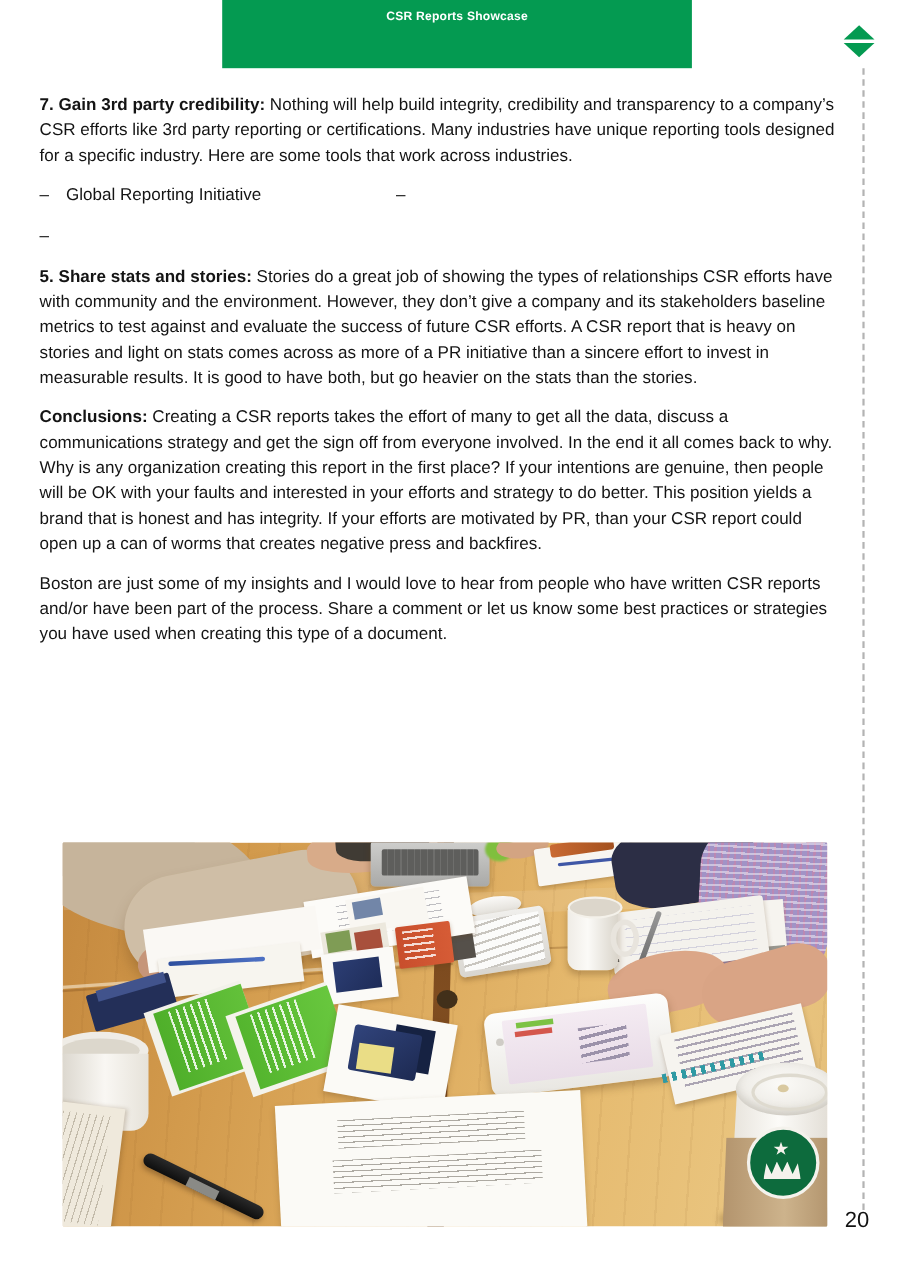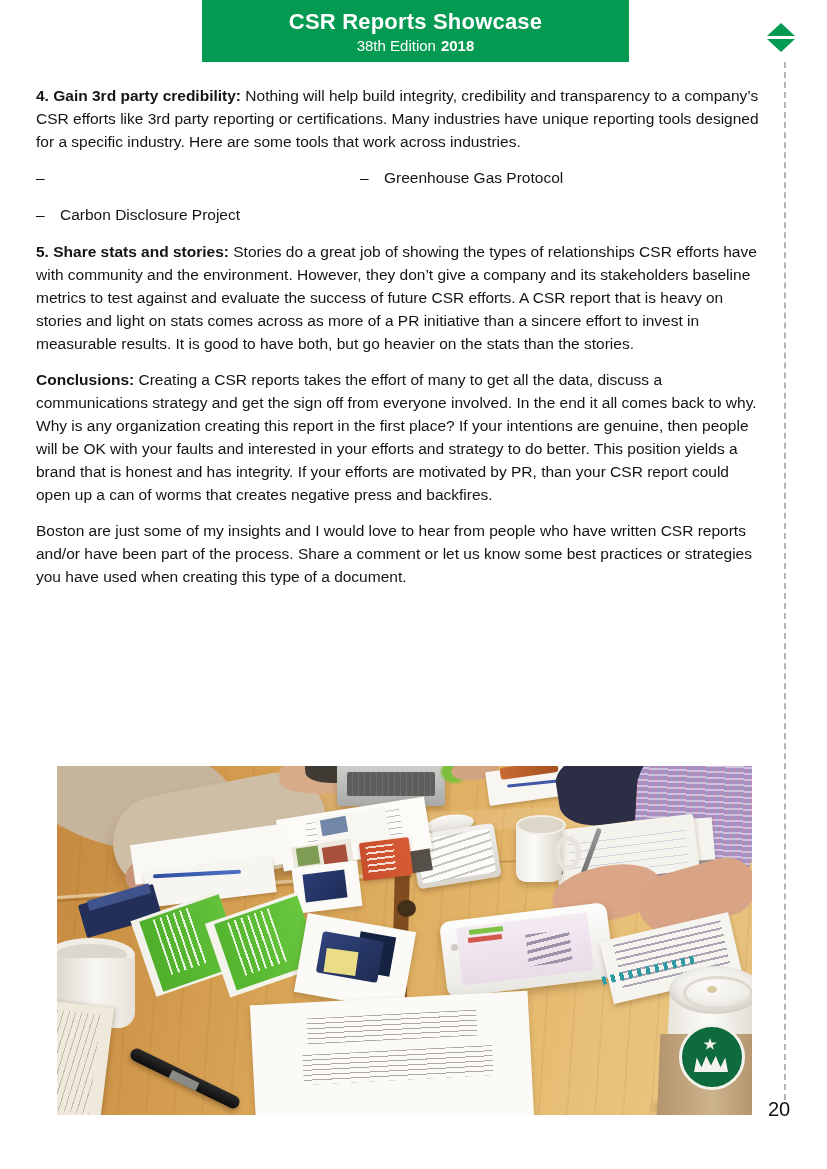--- a/index.html
+++ b/index.html
@@ -1,21 +1,21 @@
 <!DOCTYPE html>
 <html><head>
 <meta charset="utf-8">
 <style>
   html,body{margin:0;padding:0;background:#fff;}
   .page{position:relative;width:827px;height:1169px;background:#ffffff;overflow:hidden;
         font-family:"Liberation Sans", sans-serif;color:#141414;}
   
   .banner{position:absolute;left:202px;top:0;width:427px;height:62px;background:#049a51;
           color:#fff;text-align:center;}
-  .banner-title{font-weight:bold;font-size:22px;padding-top:9px;letter-spacing:.2px;}
+  .banner-title{font-weight:bold;font-size:11px;padding-top:9px;letter-spacing:.2px;}
   .banner-sub{font-size:15px;margin-top:2px;}
   .banner-sub .yr{font-weight:bold;margin-left:5px;}
   
   .diamond{position:absolute;left:767px;top:23px;width:28px;height:30px;cursor:pointer;}
   .tri-up{width:0;height:0;border-left:14px solid transparent;border-right:14px solid transparent;
           border-bottom:13px solid #049a51;}
   .tri-down{margin-top:3px;width:0;height:0;border-left:14px solid transparent;border-right:14px solid transparent;
           border-top:13px solid #049a51;}
   .dash-line{position:absolute;left:784px;top:62px;height:1038px;width:0;border-left:2px dashed #b3b3b3;}
   .page-num{position:absolute;left:768px;top:1098px;font-size:20px;color:#111;}
@@ -33,48 +33,44 @@
       linear-gradient(105deg,#c4883e 0%,#d29a4c 22%,#ddab5e 45%,#e6bb70 68%,#e9c47e 88%,#e3bd78 100%);}
   .po{position:absolute;}
 </style>
 </head>
 <body>
 
 <div class="page">
 
   <div class="banner">
     <div class="banner-title">CSR Reports Showcase</div>
-    <div class="banner-sub">
-      <span>38th Edition</span><span class="yr">2018</span>
-    </div>
   </div>
 
   <div class="diamond">
     <div class="tri-up"></div>
     <div class="tri-down"></div>
   </div>
 
   <div class="dash-line"></div>
 
   <div class="content">
-    <p><b>4. Gain 3rd party credibility:</b><span> Nothing will help build integrity, credibility and transparency to a company’s CSR efforts like 3rd party reporting or certifications.  Many industries have unique reporting tools designed for a specific industry.  Here are some tools that work across industries.</span></p>
+    <p><b>7. Gain 3rd party credibility:</b><span> Nothing will help build integrity, credibility and transparency to a company’s CSR efforts like 3rd party reporting or certifications.  Many industries have unique reporting tools designed for a specific industry.  Here are some tools that work across industries.</span></p>
 
     <div class="bullet-row">
       <div class="bullet-item">
         <span class="dash">–</span>
+        <span>Global Reporting Initiative</span>
       </div>
       <div class="bullet-item">
         <span class="dash">–</span>
-        <span>Greenhouse Gas Protocol</span>
       </div>
     </div>
     <div class="bullet-row">
       <div class="bullet-item">
         <span class="dash">–</span>
-        <span>Carbon Disclosure Project</span>
       </div>
     </div>
 
     <p><b>5. Share stats and stories:</b><span> Stories do a great job of showing the types of relationships CSR efforts have with community and the environment.  However, they don’t give a company and its stakeholders baseline metrics to test against and evaluate the success of future CSR efforts.  A CSR report that is heavy on stories and light on stats comes across as more of a PR initiative than a sincere effort to invest in measurable results.  It is good to have both, but go heavier on the stats than the stories.</span></p>
 
 
     <p><b>Conclusions:</b><span> Creating a CSR reports takes the effort of many to get all the data, discuss a communications strategy and get the sign off from everyone involved.  In the end it all comes back to why.  Why is any organization creating this report in the first place?  If your intentions are genuine, then people will be OK with your faults and interested in your efforts and strategy to do better.  This position yields a brand that is honest and has integrity. If your efforts are motivated by PR, than your CSR report could open up a can of worms that creates negative press and backfires.</span></p>
 
     <p>Boston are just some of my insights and I would love to hear from people who have written CSR reports and/or have been part of the process.  Share a comment or let us know some best practices or strategies you have used when creating this type of a document.</p>
   </div>

